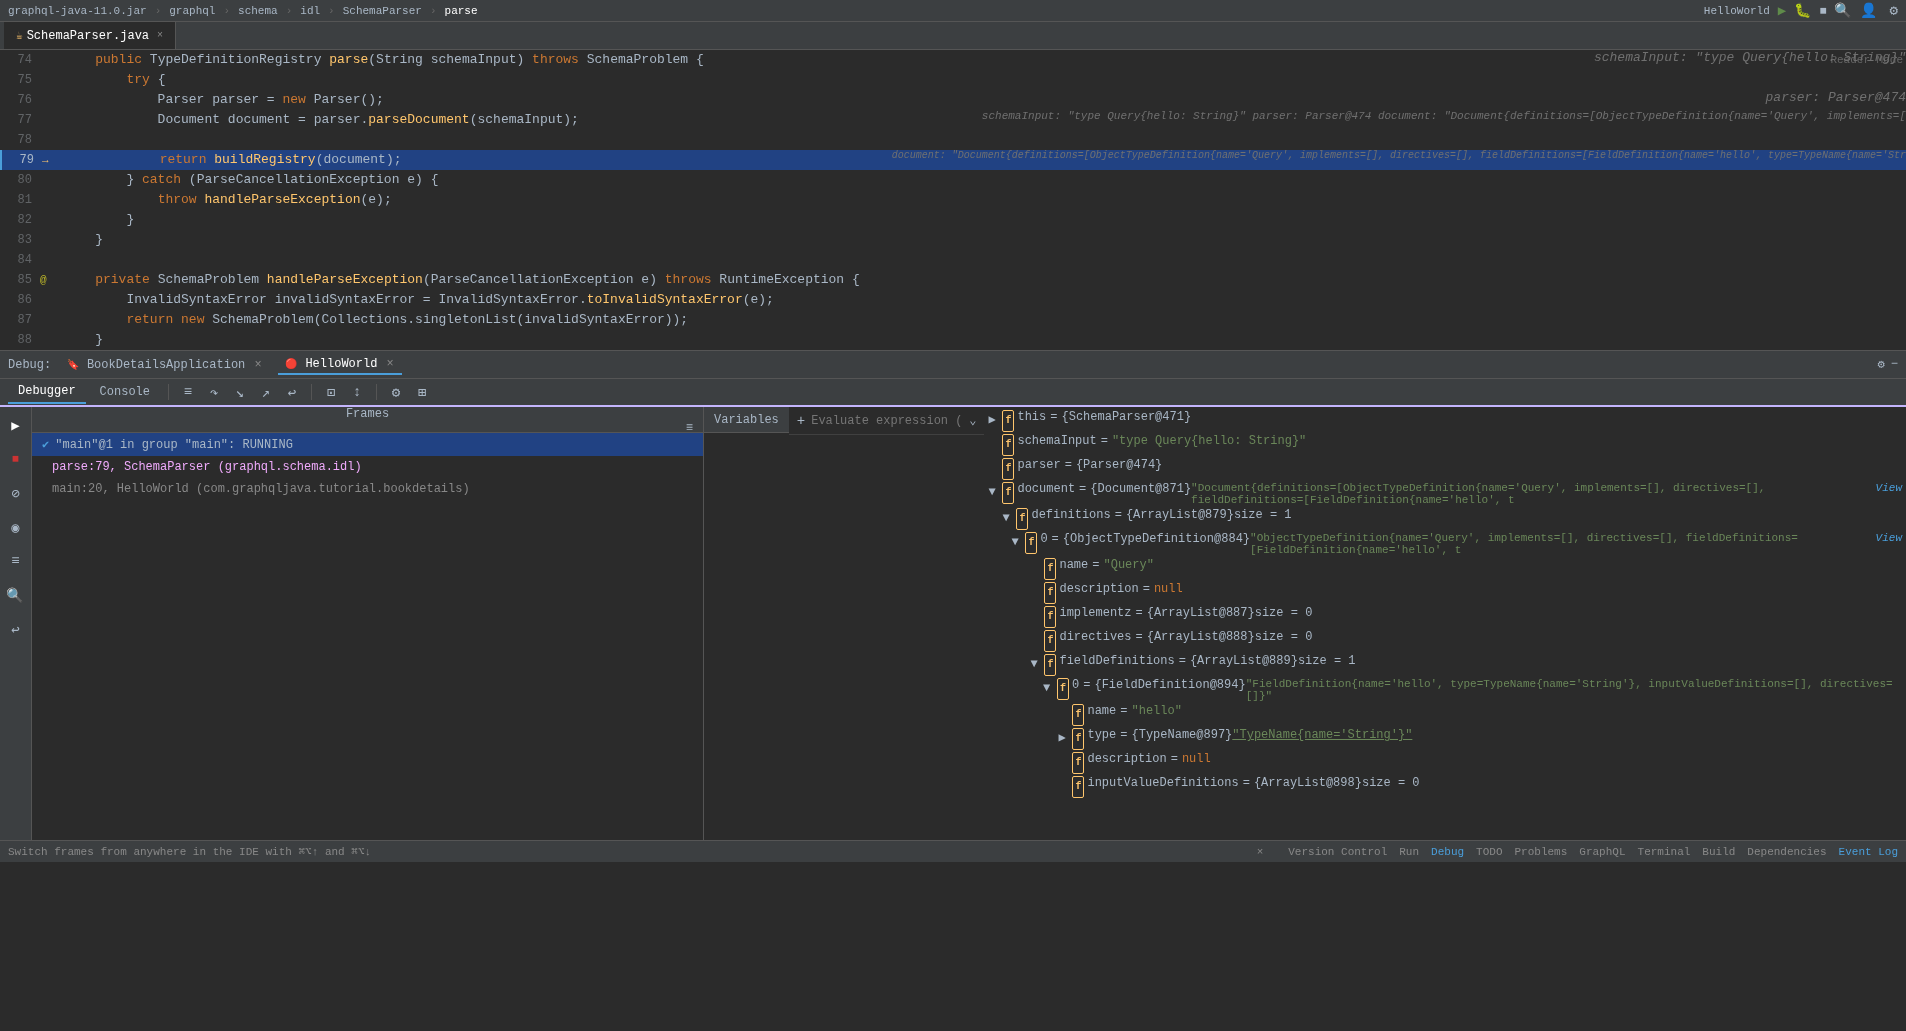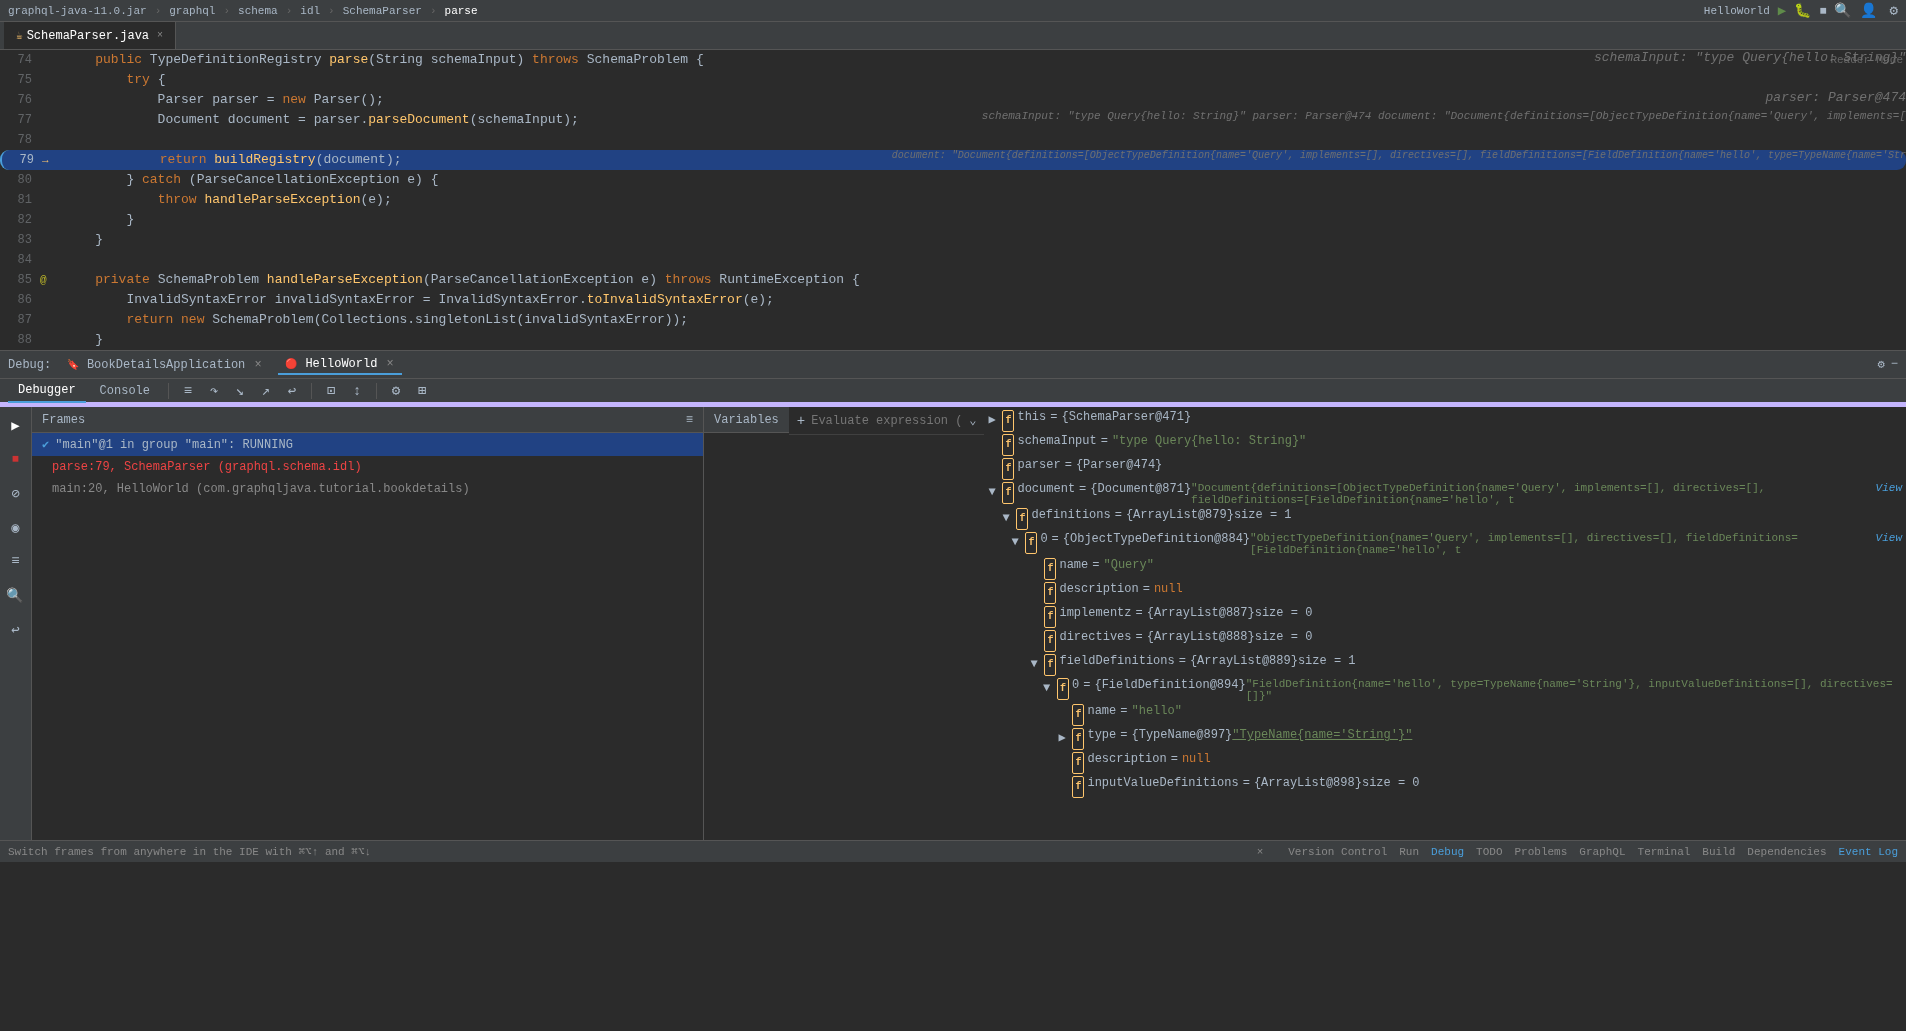--- a/index.html
+++ b/index.html
@@ -137,21 +137,21 @@
       cursor: pointer;
     }
     .debug-close { color: #888; margin-left: 2px; }
 
     #debug-toolbar {
       height: 28px;
       display: flex;
       align-items: center;
       padding: 0 8px;
       gap: 4px;
-      border-bottom: 5px solid #c4b5fd;
+      border-bottom: 2px solid #c4b5fd;
       background: #3c3f41;
     }
     .toolbar-btn {
       width: 22px;
       height: 22px;
       display: flex;
       align-items: center;
       justify-content: center;
       cursor: pointer;
       color: #a9b7c6;
@@ -176,20 +176,21 @@
     }
     #frames-header {
       height: 26px;
       display: flex;
       align-items: center;
       padding: 0 10px;
       background: #3c3f41;
       border-bottom: 1px solid #555;
       font-size: 12px;
       color: #a9b7c6;
+      flex-direction: column;
     }
     #frames-header .filter-icon { margin-left: auto; cursor: pointer; }
 
     .frame-item {
       padding: 4px 10px;
       font-size: 12px;
       cursor: pointer;
       display: flex;
       align-items: center;
       gap: 6px;
@@ -371,21 +372,21 @@
     <span class="line-content">            Document document = parser.<span class="method">parseDocument</span>(schemaInput);</span>
     <span class="hint-text" style="font-size:11px;">schemaInput: "type Query{hello: String}"   parser: Parser@474   document: "Document{definitions=[ObjectTypeDefinition{name='Query', implements=[</span>
   </div>
 
   <div class="code-line">
     <span class="line-num">78</span>
     <span class="line-gutter"></span>
     <span class="line-content"></span>
   </div>
 
-  <div class="code-line highlighted" style="border-left: 2px solid #4a9eda; border-radius: 9px;">
+  <div class="code-line highlighted" style="border-left: 2px solid #4a9eda;">
     <span class="line-num" style="color:#a9b7c6;">79</span>
     <span class="line-gutter" style="color:#ffc66d;">→</span>
     <span class="line-content">            <span class="kw">return</span> <span class="method">buildRegistry</span>(document);</span>
     <span class="hint-text" style="font-size:10px;text-align:center;">document: "Document{definitions=[ObjectTypeDefinition{name='Query', implements=[], directives=[], fieldDefinitions=[FieldDefinition{name='hello', type=TypeName{name='Str</span>
   </div>
 
   <div class="code-line">
     <span class="line-num">80</span>
     <span class="line-gutter"></span>
     <span class="line-content">        } <span class="kw">catch</span> (ParseCancellationException e) {</span>
@@ -494,21 +495,21 @@
       <div id="frames-header">
         <span>Frames</span>
         <span class="filter-icon" style="margin-left:auto;">≡</span>
       </div>
 
       <div class="frame-item active">
         <span style="color:#4a9eda; font-size:12px;">✔</span>
         <span style="color:#a9b7c6;">"main"@1 in group "main": RUNNING</span>
       </div>
       <div class="frame-item" style="padding-left: 20px;">
-        <span style="color:#ef4444;">parse:79, SchemaParser (graphql.schema.idl)</span>
+        <span style="color:#f0abfc;">parse:79, SchemaParser (graphql.schema.idl)</span>
       </div>
       <div class="frame-item" style="padding-left: 20px;">
         <span style="color:#888;">main:20, HelloWorld  (com.graphqljava.tutorial.bookdetails)</span>
       </div>
     </div>
 
     <div id="variables-panel">
       <div id="variables-header">
         <span>Variables</span>
       </div>

